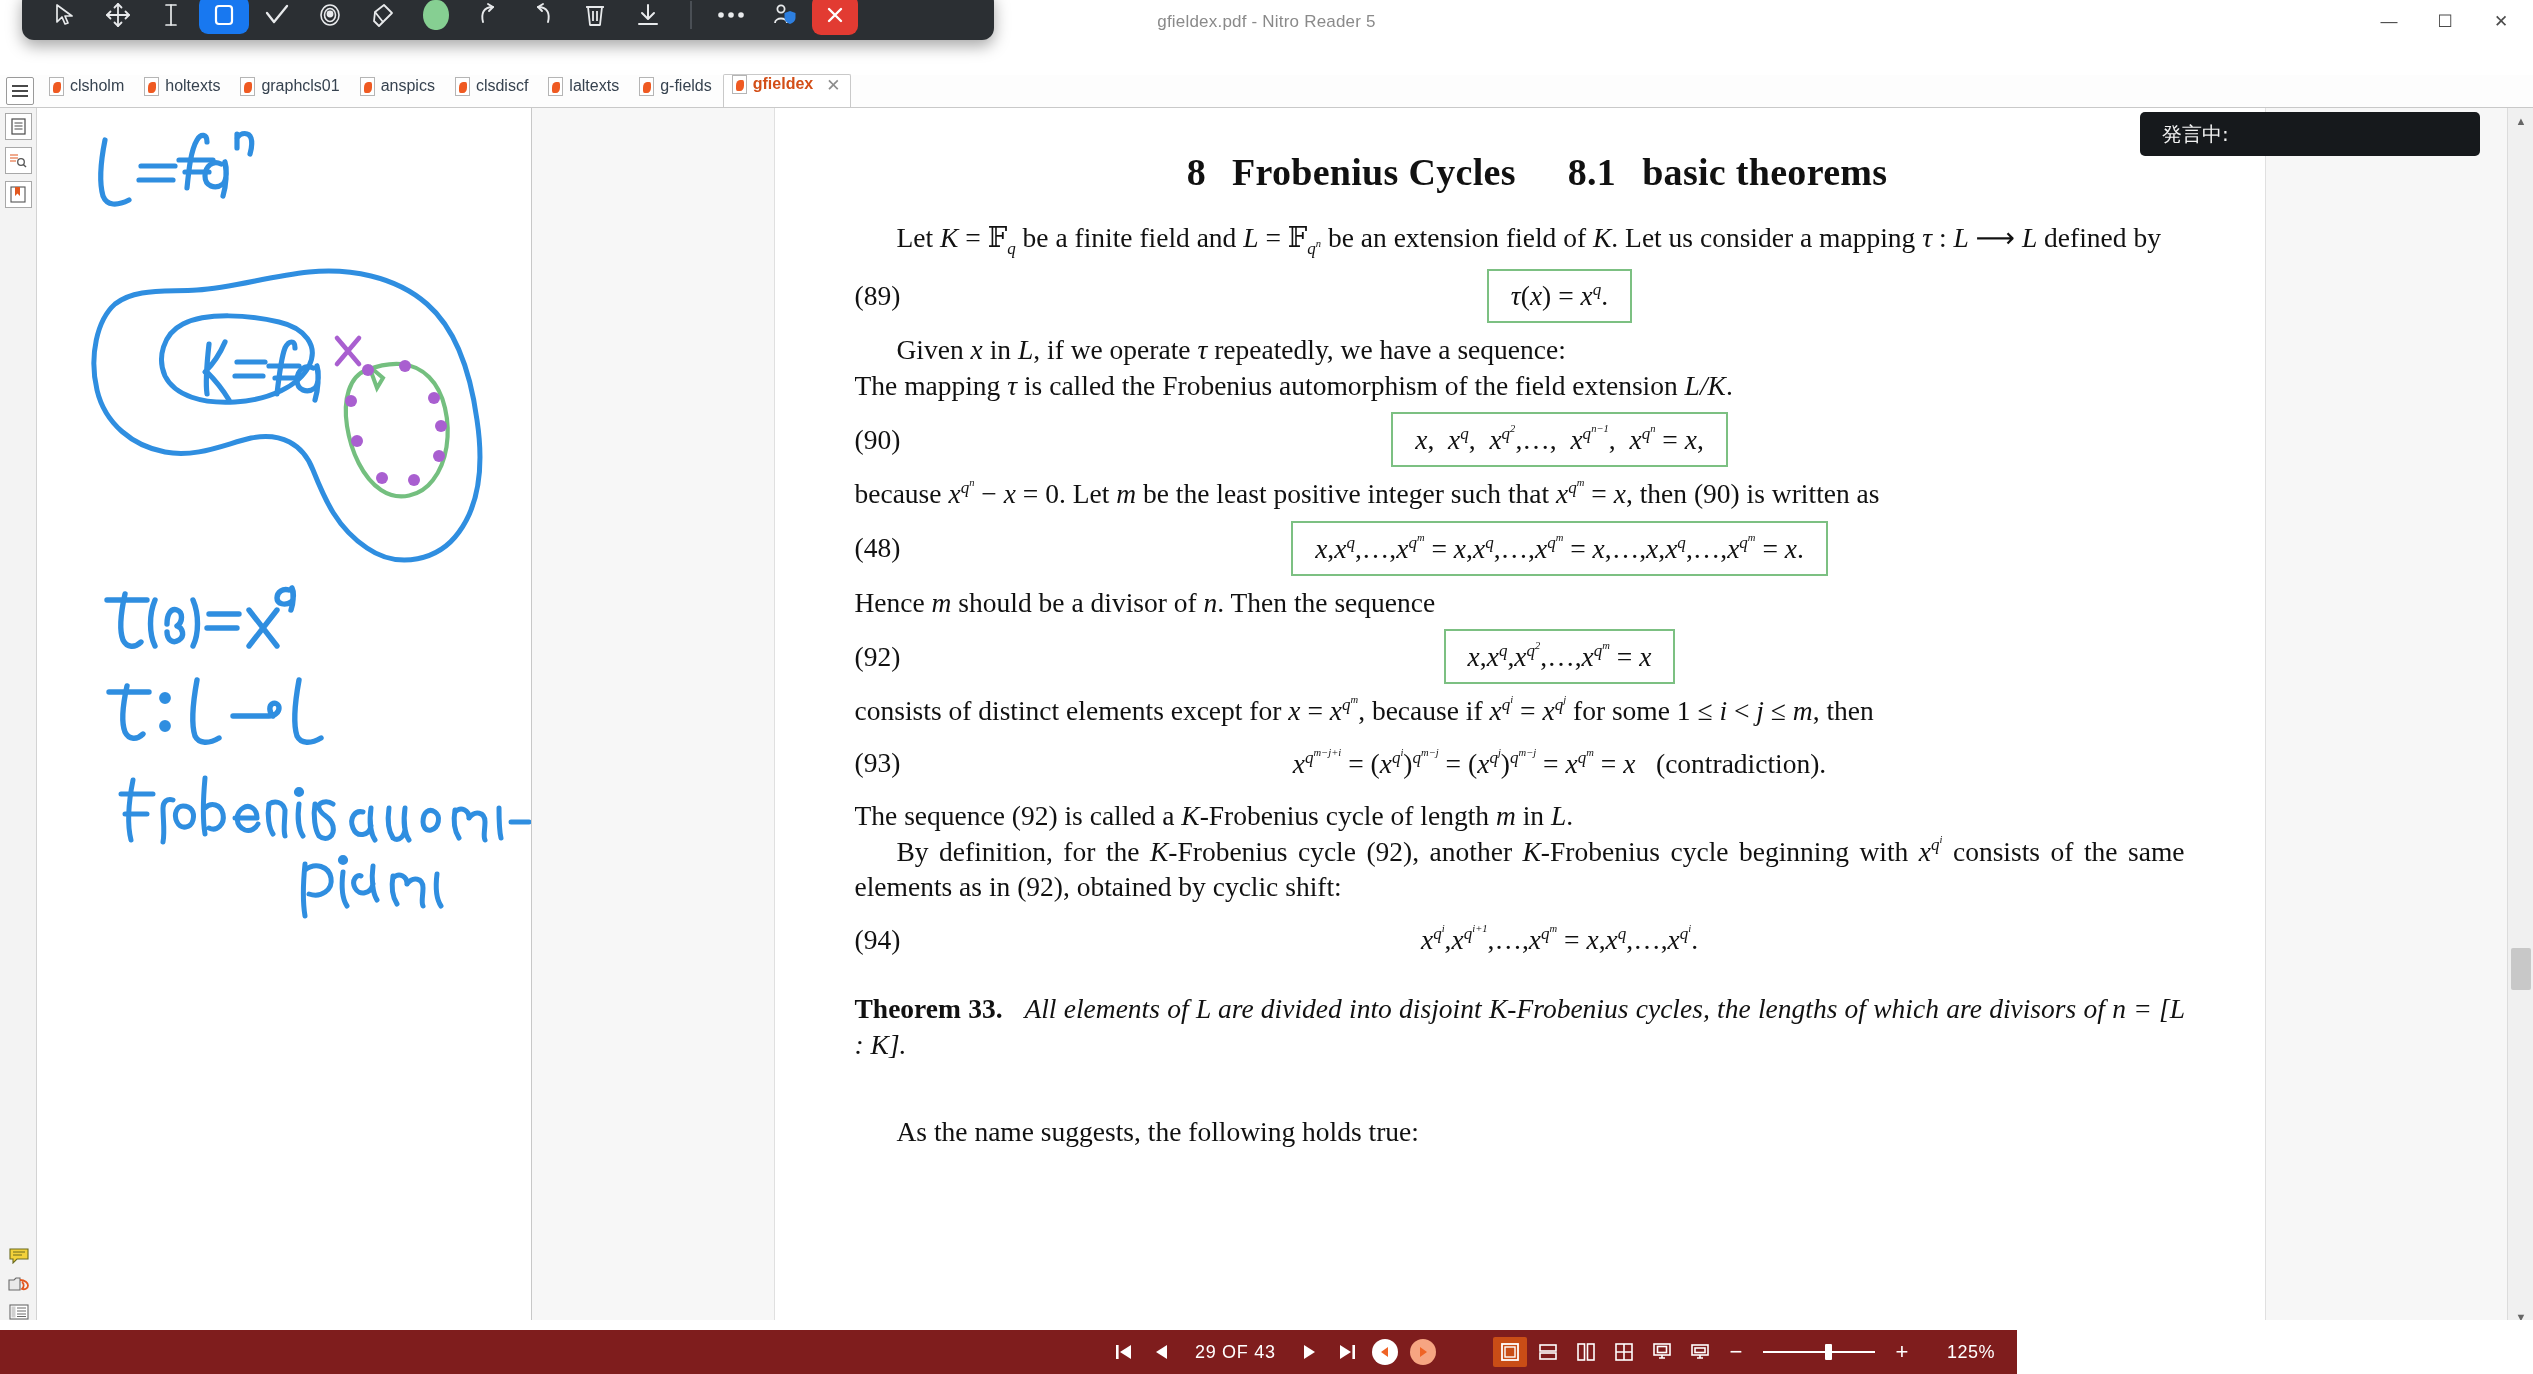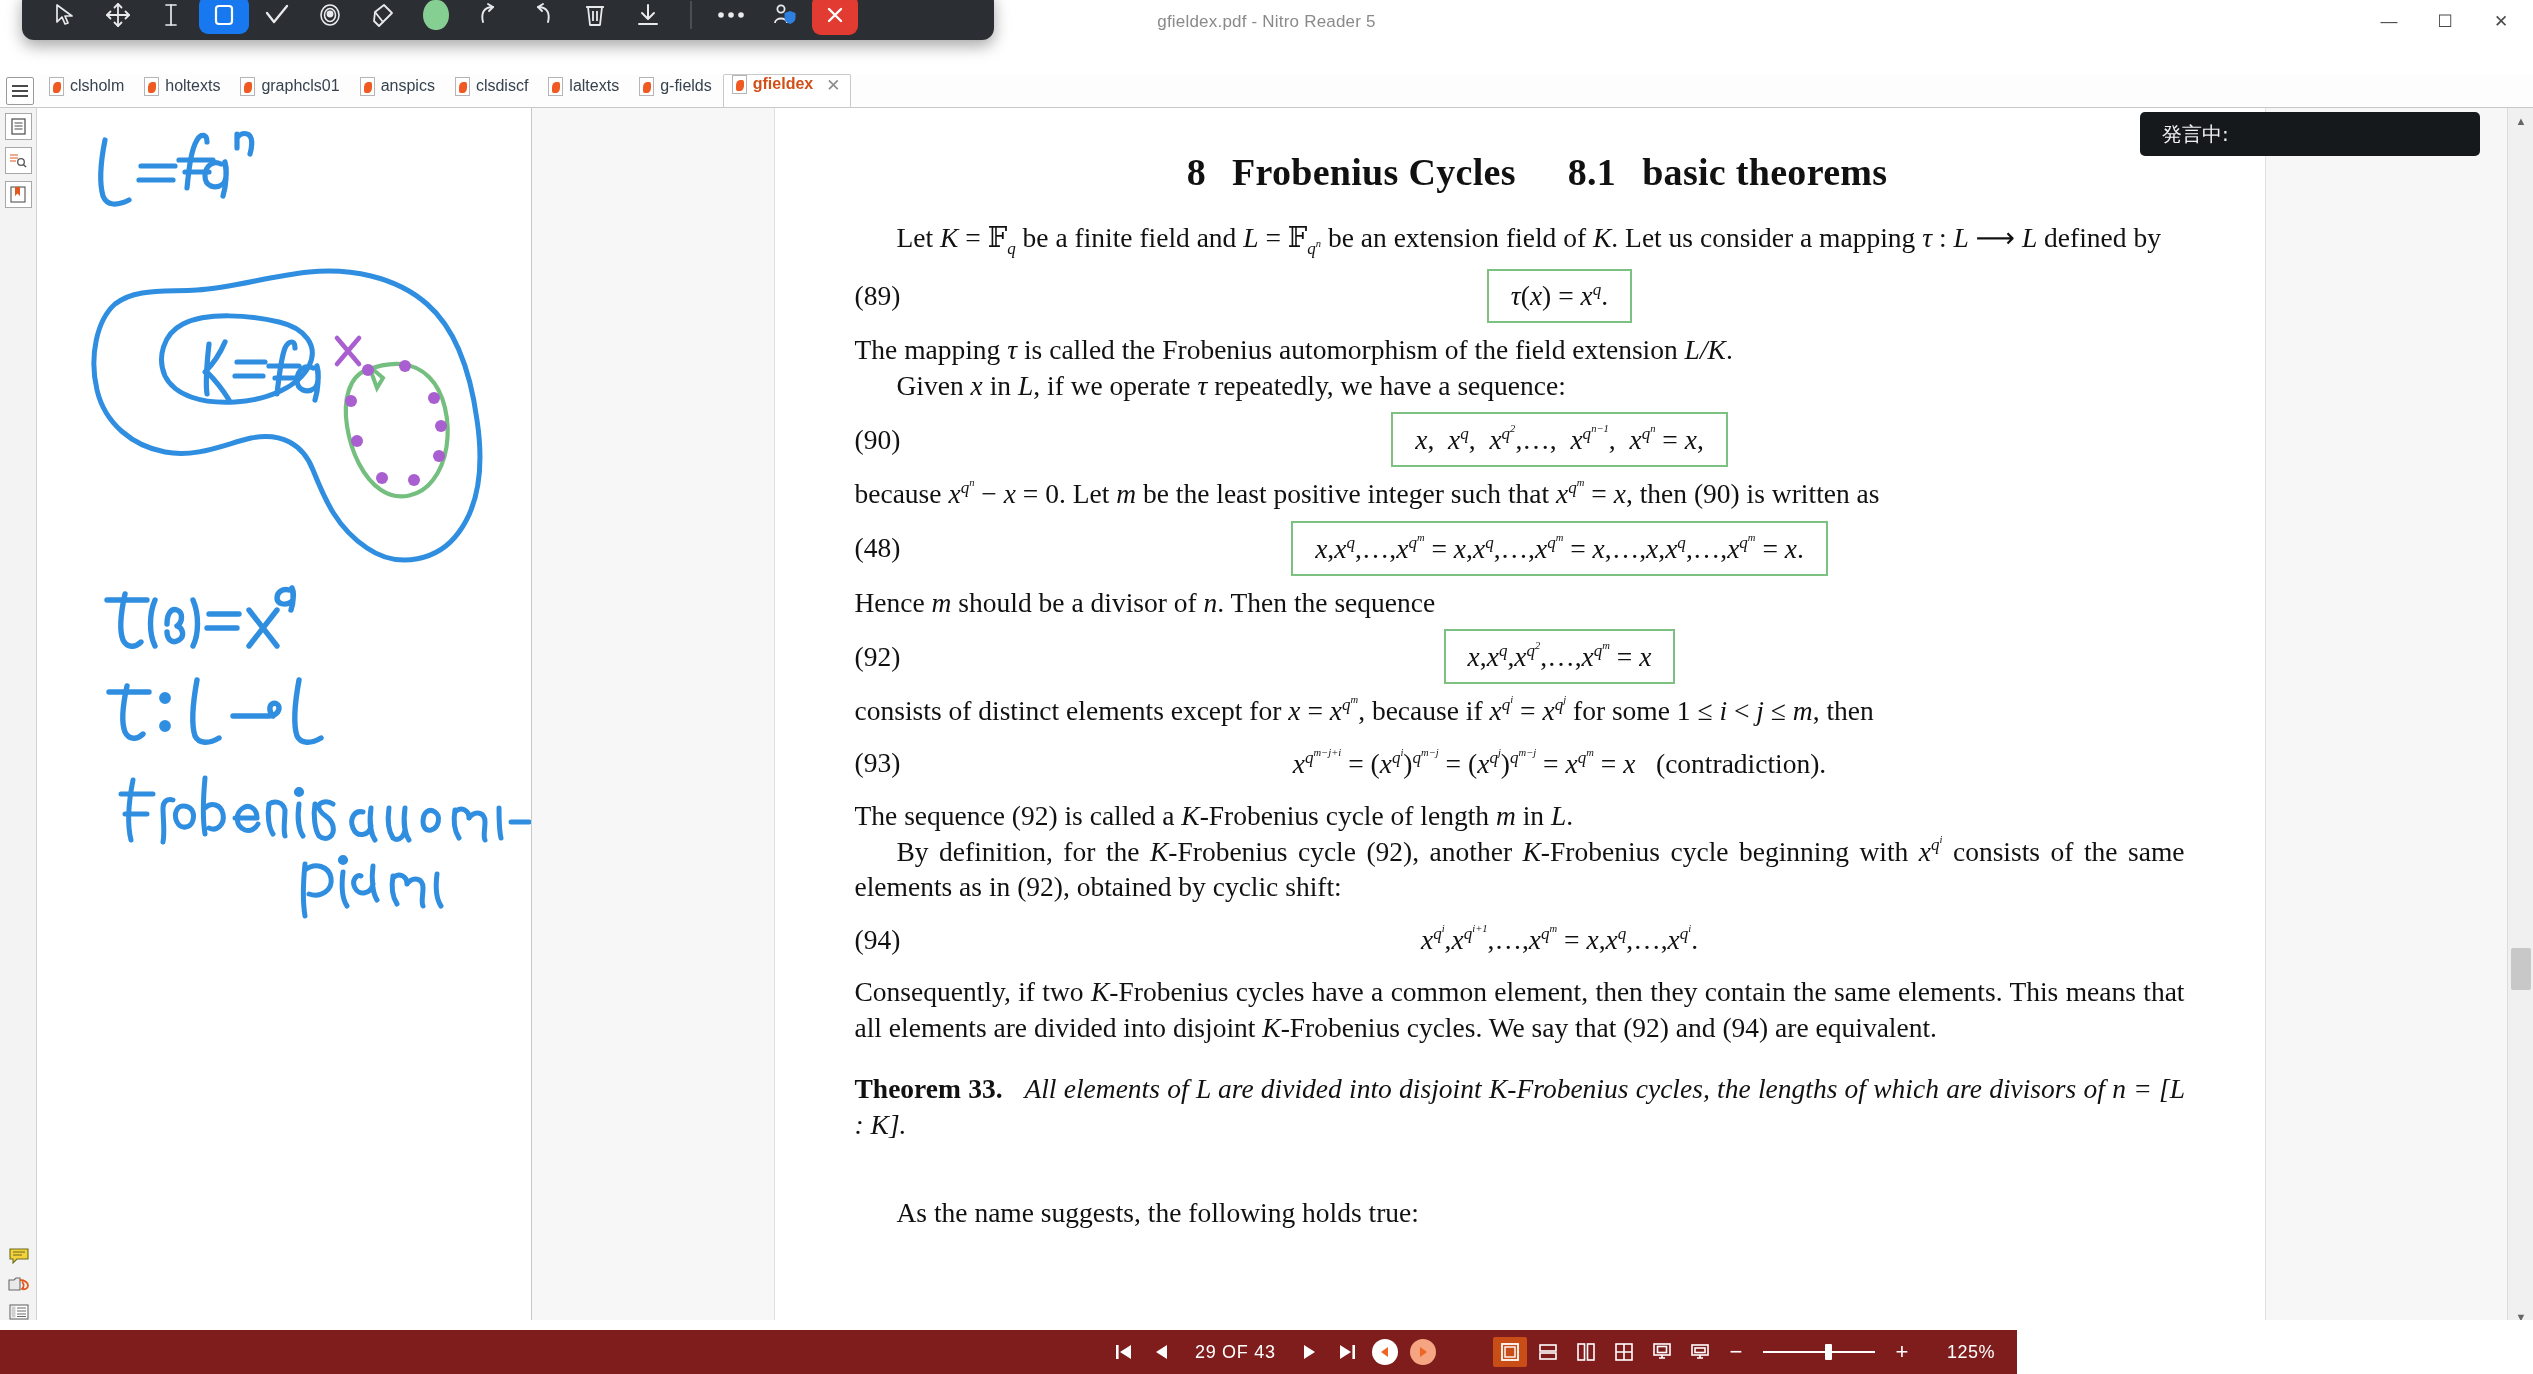--- a/index.html
+++ b/index.html
@@ -530,25 +530,25 @@
 
         <div class="eqline">
           <span class="eqnum">(89)</span>
           <span class="eqbody">
             <span class="boxed">
               <span class="it">τ</span>(<span class="it">x</span>) = <span class="it">x</span><sup class="m it">q</sup>.
             </span>
           </span>
         </div>
 
+        <div class="para ind">
+          Given <span class="it">x</span> in <span class="it">L</span>, if we operate <span class="it">τ</span> repeatedly, we have a sequence:
+        </div>
         <div class="para">
           The mapping <span class="it">τ</span> is called the Frobenius automorphism of the field extension <span class="it">L/K</span>.
-        </div>
-        <div class="para ind">
-          Given <span class="it">x</span> in <span class="it">L</span>, if we operate <span class="it">τ</span> repeatedly, we have a sequence:
         </div>
 
         <div class="eqline">
           <span class="eqnum">(90)</span>
           <span class="eqbody">
             <span class="boxed">
               <span class="it">x</span>, &nbsp;<span class="it">x</span><sup class="m it">q</sup>, &nbsp;<span class="it">x</span><sup class="m it">q<sup class="m">2</sup></sup>,…, &nbsp;<span class="it">x</span><sup class="m it">q<sup class="m">n−1</sup></sup>, &nbsp;<span class="it">x</span><sup class="m it">q<sup class="m">n</sup></sup> = <span class="it">x</span>,
             </span>
           </span>
         </div>
@@ -604,25 +604,20 @@
 
         <div class="eqline">
           <span class="eqnum">(94)</span>
           <span class="eqbody">
             <span class="nobox">
               <span class="it">x</span><sup class="m it">q<sup class="m">i</sup></sup>,<span class="it">x</span><sup class="m it">q<sup class="m">i+1</sup></sup>,…,<span class="it">x</span><sup class="m it">q<sup class="m">m</sup></sup> = <span class="it">x</span>,<span class="it">x</span><sup class="m it">q</sup>,…,<span class="it">x</span><sup class="m it">q<sup class="m">i</sup></sup>.
             </span>
           </span>
         </div>
 
-        <div class="para">
-          Consequently, if two <span class="it">K</span>-Frobenius cycles have a common element, then they contain
-          the same elements. This means that all elements are divided into disjoint <span class="it">K</span>-Frobenius
-          cycles. We say that (92) and (94) are equivalent.
-        </div>
 
         <div class="thm">
           <b>Theorem 33.</b>
           &nbsp;&nbsp;<span class="it">All elements of <span style="font-style:italic">L</span> are divided into disjoint <span style="font-style:italic">K</span>-Frobenius cycles, the
           lengths of which are divisors of <span style="font-style:italic">n</span> = [<span style="font-style:italic">L</span> : <span style="font-style:italic">K</span>].</span>
         </div>
 
         <div class="para ind" style="margin-top:52px">
           As the name suggests, the following holds true:
         </div>

